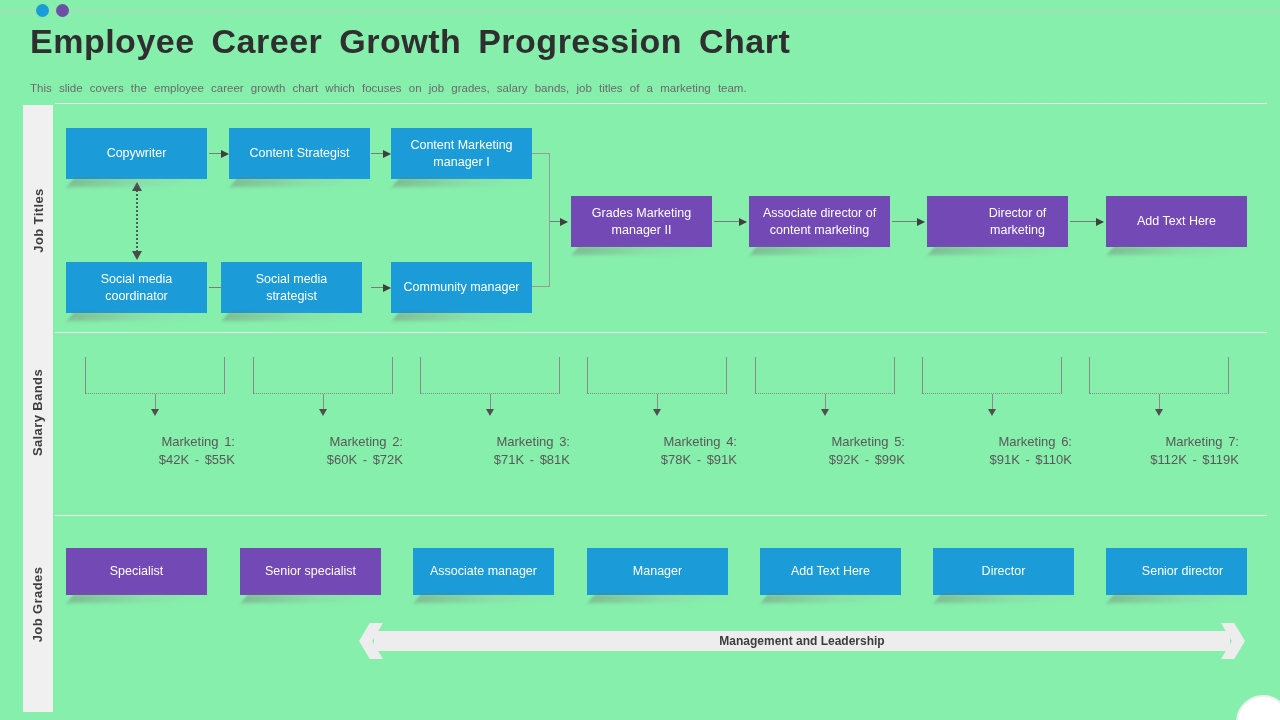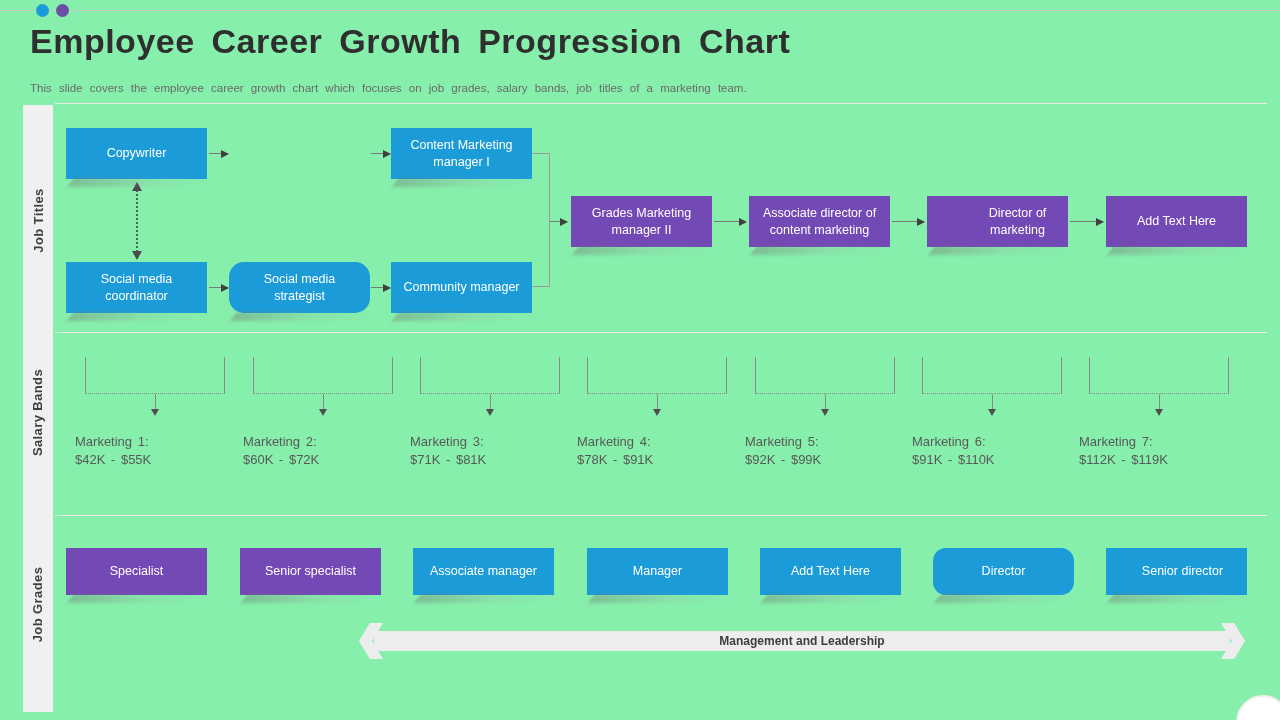--- a/index.html
+++ b/index.html
@@ -50,21 +50,21 @@
          border-top:1px solid #9a9a9a; border-right:1px solid #9a9a9a; border-bottom:1px solid #9a9a9a; }
 
   
   .band-bracket { position:absolute; top:357px; width:140px; height:37px;
          border-left:1px solid #8a8a8a; border-right:1px solid #8a8a8a; border-bottom:1px dotted #8a8a8a; }
   .band-bracket::before { content:""; position:absolute; left:50%; bottom:-16px; height:15px; width:0;
          border-left:1px solid #8a8a8a; }
   .band-bracket::after { content:""; position:absolute; left:calc(50% - 4px); bottom:-23px; width:0; height:0;
          border-top:7px solid #4f4f4f; border-left:4.5px solid transparent; border-right:4.5px solid transparent; }
 
-  .band-label { position:absolute; top:433px; width:160px; text-align:left; color:#595959; font-size:13px; line-height:18px; word-spacing:2px; }
+  .band-label { position:absolute; top:433px; width:160px; text-align:right; color:#595959; font-size:13px; line-height:18px; word-spacing:2px; }
 
   
   .range-arrow { position:absolute; top:631px; height:20px; background:#ededed;
          display:flex; align-items:center; justify-content:center; }
   .range-arrow::before { content:""; position:absolute; left:-15px; top:-8px; width:24px; height:36px; background:#ededed;
          clip-path:polygon(100% 0, 45% 0, 0 50%, 45% 100%, 100% 100%, 55% 50%); }
   .range-arrow::after { content:""; position:absolute; right:-15px; top:-8px; width:24px; height:36px; background:#ededed;
          clip-path:polygon(0 0, 55% 0, 100% 50%, 55% 100%, 0 100%, 45% 50%); }
   .range-arrow span { position:relative; z-index:1; font-size:12px; font-weight:bold; color:#3d3d3d; }
 
@@ -93,32 +93,35 @@
     <span>Salary Bands</span>
   </div>
   <div class="side-label" style="top:548px; height:112px;">
     <span>Job Grades</span>
   </div>
 
   <div class="box blue h51" style="left:66px; top:128px;">
     <span>Copywriter</span>
   </div>
   <div class="harrow" style="left:209px; top:153px; width:19px;"></div>
+  <div class="box blue h51" style="left:229px; top:128px;">
+    <span>Content Strategist</span>
+  </div>
   <div class="harrow" style="left:371px; top:153px; width:19px;"></div>
   <div class="box blue h51" style="left:391px; top:128px;">
     <span>Content Marketing manager I</span>
   </div>
 
   <div class="vdouble" style="left:136px; top:190px; height:62px;"></div>
 
   <div class="box blue h51" style="left:66px; top:262px;">
     <span>Social media coordinator</span>
   </div>
   <div class="harrow" style="left:209px; top:287px; width:19px;"></div>
-  <div class="box blue h51" style="left:229px; top:262px;border-radius:15px;">
+  <div class="box blue h51" style="left:221px; top:262px;">
     <span>Social media strategist</span>
   </div>
   <div class="harrow" style="left:371px; top:287px; width:19px;"></div>
   <div class="box blue h51" style="left:391px; top:262px;">
     <span>Community manager</span>
   </div>
 
   <div class="merge-bracket"></div>
   <div class="harrow" style="left:550px; top:221px; width:17px;"></div>
 
@@ -183,21 +186,21 @@
   </div>
   <div class="box blue h47" style="left:413px; top:548px;">
     <span>Associate manager</span>
   </div>
   <div class="box blue h47" style="left:587px; top:548px;">
     <span>Manager</span>
   </div>
   <div class="box blue h47" style="left:760px; top:548px;">
     <span>Add Text Here</span>
   </div>
-  <div class="box blue h47" style="left:933px; top:548px;border-radius:13px;">
+  <div class="box blue h47" style="left:933px; top:548px;">
     <span>Director</span>
   </div>
   <div class="box blue h47" style="left:1106px; top:548px;padding-left:20px;">
     <span>Senior director</span>
   </div>
 
   <div class="range-arrow" style="left:374px; width:856px;">
     <span>Management and Leadership</span>
   </div>
 

